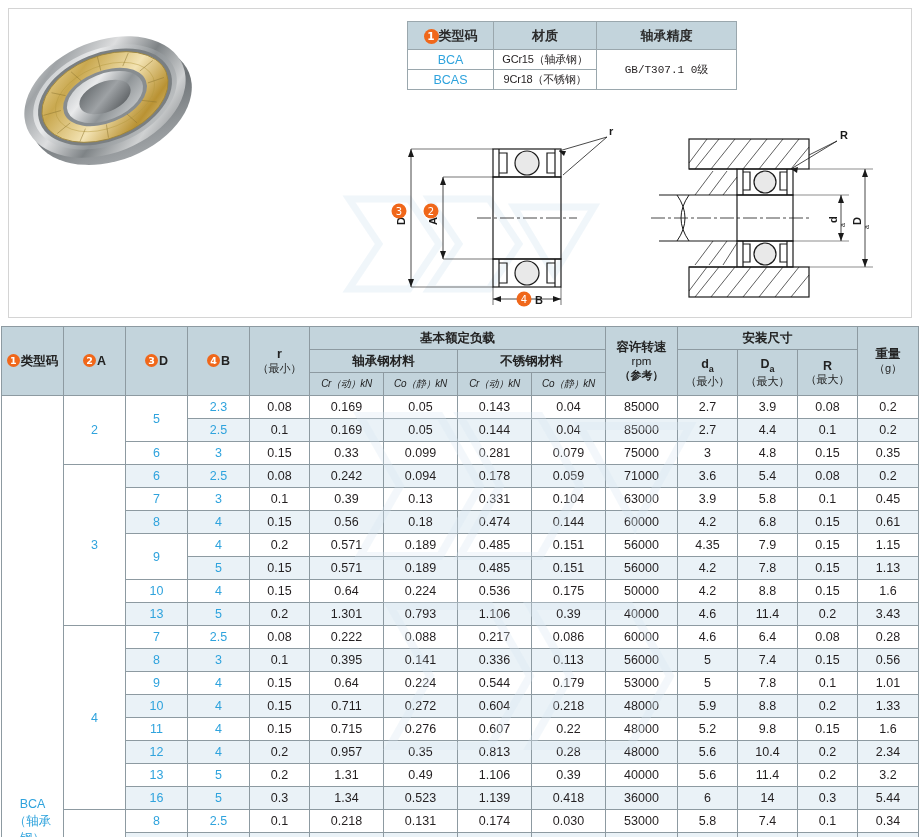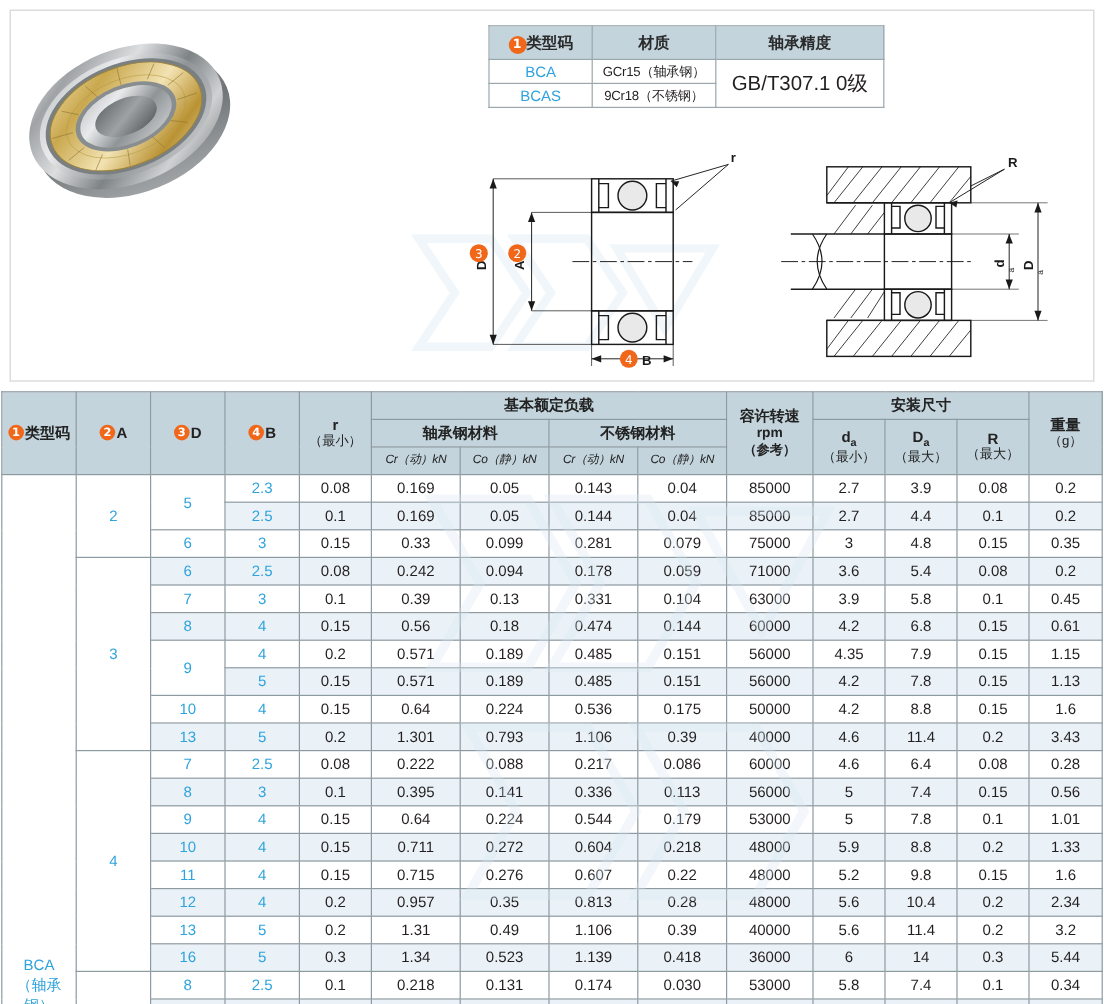--- a/index.html
+++ b/index.html
@@ -43,21 +43,21 @@
     font-size:13px;
     font-weight:bold;
     color:#2b2b2b;
   }
   #spec-table tbody td { height:20px; background:#fff; }
   .sp-c1 { width:86px; }
   .sp-c2 { width:103px; }
   .sp-c3 { width:140px; }
   .code-blue { color:#2fa3dd; font-size:12.5px; }
   .mat-txt { font-size:11px; letter-spacing:-0.2px; }
-  .acc-txt { font-size:17px; }
+  .acc-txt { font-size:11px;font-family:Liberation Mono, monospace; }
 
   
   .badge {
     display:inline-block;
     width:13px; height:13px; line-height:13px;
     border-radius:50%;
     background:#f0671a; color:#fff;
     font-size:9.5px; text-align:center;
     vertical-align:middle;
     margin-right:1px;
@@ -383,21 +383,21 @@
         <th rowspan="3"><span class="badge">2</span><span>A</span></th>
         <th rowspan="3"><span class="badge">3</span><span>D</span></th>
         <th rowspan="3"><span class="badge">4</span><span>B</span></th>
         <th rowspan="3">
           <div>r</div>
           <div style="font-size:11px;font-weight:normal">（最小）</div>
         </th>
         <th colspan="4">基本额定负载</th>
         <th rowspan="3">
           <div>容许转速</div>
-          <div style="font-weight:bold;font-size:11.5px">rpm</div>
+          <div style="font-weight:normal;font-size:11.5px">rpm</div>
           <div style="font-weight:bold;font-size:11px">（参考）</div>
         </th>
         <th colspan="3">安装尺寸</th>
         <th rowspan="3">
           <div>重量</div>
           <div style="font-weight:normal;font-size:11px">（g）</div>
         </th>
       </tr>
       <tr>
         <th colspan="2">轴承钢材料</th>

